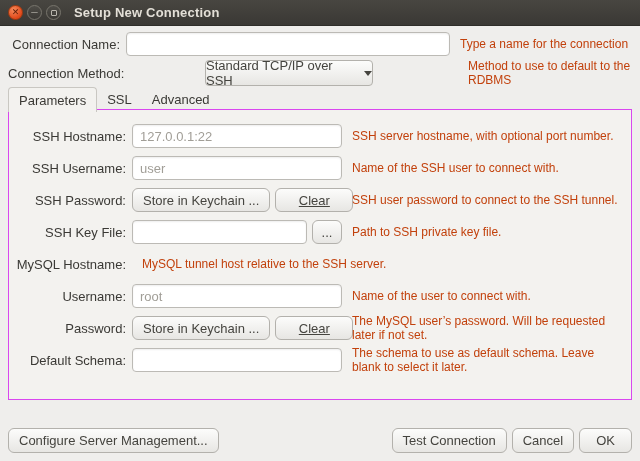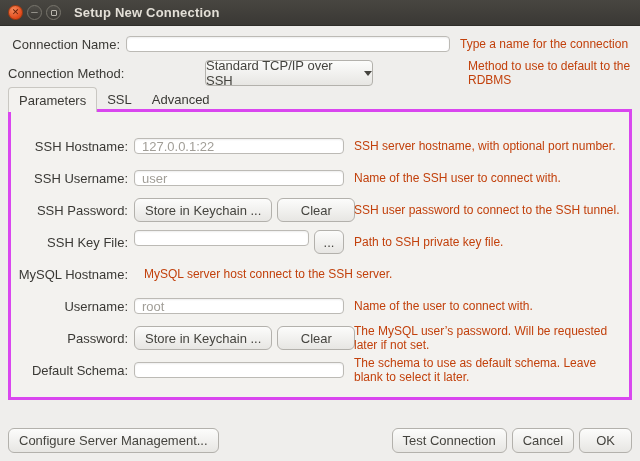--- a/index.html
+++ b/index.html
@@ -38,21 +38,21 @@
     margin-left:9px; font-weight:bold; font-size:13px; color:#e3dfd7;
     letter-spacing:.2px;
   }
   
   .hrow { position:absolute; left:8px; right:8px; height:26px; display:flex; align-items:center; }
   .hrow.name-row { top:31px; }
   .hrow.method-row { top:60px; }
   .hlabel-right { width:112px; text-align:right; margin-right:6px; }
   .entry {
     background:#ffffff; border:1px solid #bcbab5; border-radius:4px;
-    height:16px; padding:0 7px; font-family:inherit; font-size:13px;
+    height:24px; padding:0 7px; font-family:inherit; font-size:13px;
     color:#a19e97; box-shadow:inset 0 1px 2px rgba(0,0,0,.07); outline:none;
   }
   .name-entry { width:324px; }
   .hint { font-size:12px; color:#c2410c; line-height:1.2; }
   .hrow .hint { margin-left:10px; }
   .method-label { position:absolute; left:0; }
   .dropdown {
     position:absolute; left:197px; width:168px; height:26px;
     background:linear-gradient(#fcfcfb,#e7e6e3);
     border:1px solid #b3b1ac; border-radius:4px;
@@ -70,37 +70,37 @@
     height:23px; padding:12px 10px; display:flex; align-items:center;
     font-size:13px; color:#3a3935; cursor:default;
   }
   .tab.active {
     background:#f3f2ef; border:1px solid #c9c7c2; border-bottom:none;
     border-radius:4px 4px 0 0;
   }
   
   .panel {
     position:absolute; top:109px; left:8px; right:8px; bottom:61px;
-    background:#f3f2ef; border:3px solid #d946ef; z-index:1;
-    padding-top:22px;
+    background:#f3f2ef; border:1px solid #d946ef; z-index:1;
+    padding-top:14px;
   }
   .frow { display:flex; align-items:center; height:24px; margin-bottom:8px; }
   .flabel { width:117px; text-align:right; margin-right:6px; flex:none; }
   .fcontrol { width:210px; flex:none; display:flex; gap:5px; }
   .fcontrol .entry { width:100%; }
   .fcontrol .entry.short { width:175px; }
   .frow .hint { flex:1; margin-left:10px; margin-right:6px; }
   .btn {
     background:linear-gradient(#fcfcfb,#e7e6e3);
     border:1px solid #b3b1ac; border-radius:6px;
     font-family:inherit; font-size:13px; color:#45443f;
     height:24px; padding:0 10px; cursor:default; white-space:nowrap;
   }
   .btn.store { flex:1; }
-  .btn.clear { width:78px; flex:none; }
+  .btn.clear { width:78px; flex:none;text-decoration:underline; }
   .btn.browse { width:30px; flex:none; padding:0; }
   
   .footer {
     position:absolute; left:8px; right:8px; bottom:8px; height:25px;
     display:flex; align-items:center;
   }
   .footer .btn { height:25px; }
   .footer .spacer { flex:1; }
   .footer .btn + .btn { margin-left:5px; }
   .btn.ok { padding:0 16px; }
@@ -171,21 +171,21 @@
       <div class="flabel">SSH Key File:</div>
       <div class="fcontrol">
         <input class="entry short" value="" style="">
         <button class="btn browse">...</button>
       </div>
       <div class="hint">Path to SSH private key file.</div>
     </div>
 
     <div class="frow">
       <div class="flabel">MySQL Hostname:</div>
-      <div class="hint">MySQL server host connect to the SSH server.</div>
+      <div class="hint">MySQL tunnel host relative to the SSH server.</div>
     </div>
 
 
     <div class="frow">
       <div class="flabel">Username:</div>
       <div class="fcontrol">
         <input class="entry" value="root" style="">
       </div>
       <div class="hint">Name of the user to connect with.</div>
     </div>

